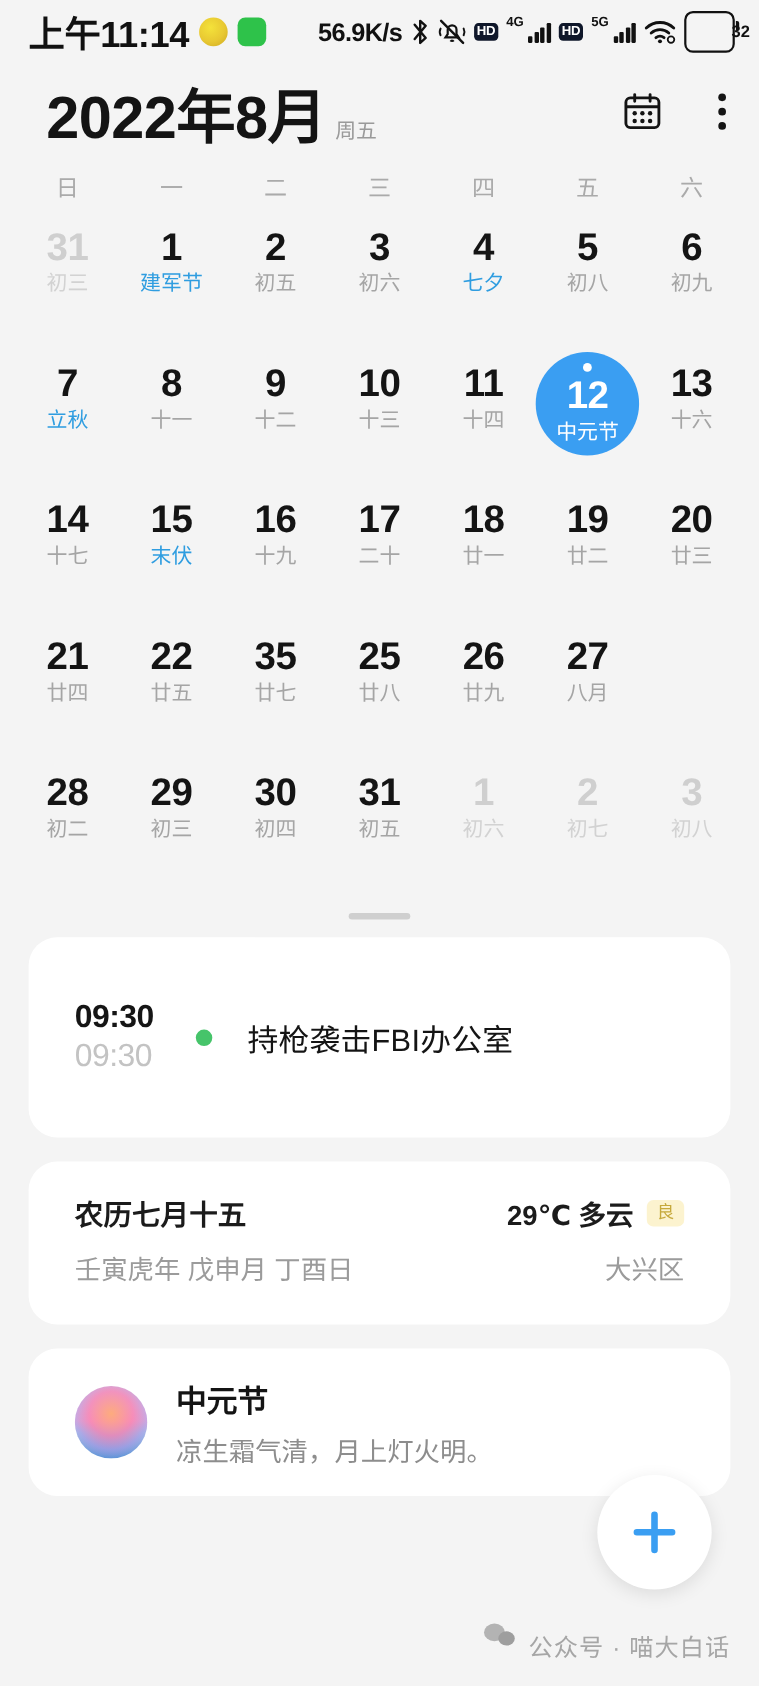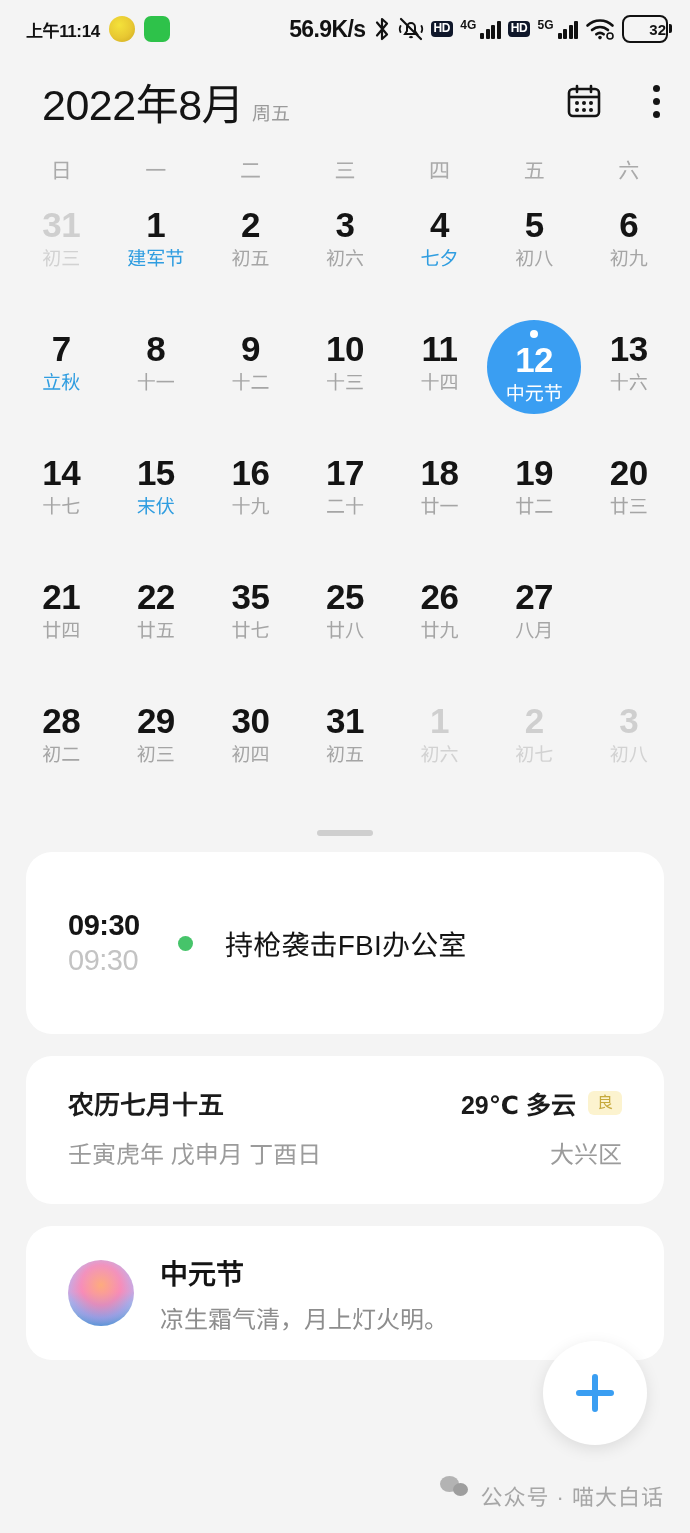--- a/index.html
+++ b/index.html
@@ -11,53 +11,53 @@
     overflow:hidden;
   }
   #app { position:relative; width:690px; height:1533px; background:#f4f4f4; }
 
   
   .statusbar {
     height:58px; display:flex; align-items:center;
     padding:0 22px 0 26px; justify-content:space-between;
   }
   .sb-left { display:flex; align-items:center; gap:9px; }
-  .sb-time { font-size:17px; font-weight:700; color:#111; letter-spacing:-.4px; }
+  .sb-time { font-size:33px; font-weight:700; color:#111; letter-spacing:-.4px; }
   .sb-badge { width:26px; height:26px; border-radius:7px; display:block; }
   .sb-badge.b1 { background:radial-gradient(circle at 40% 35%, #f4e23a 0%, #e8c832 55%, #cda820 100%); border-radius:50%; }
   .sb-badge.b2 { background:#2ec24a; }
   .sb-right { display:flex; align-items:center; gap:7px; }
   .sb-net { font-size:23px; font-weight:700; color:#111; letter-spacing:-.6px; }
   .ico { display:block; }
   .hdbox {
     font-size:12px; font-weight:700; color:#fff; background:#0f172a;
     border-radius:4px; padding:1px 3px; line-height:1.12;
     letter-spacing:-.3px; font-family:"Liberation Sans",sans-serif;
   }
   .gentag { font-size:12px; font-weight:700; color:#111; line-height:1;
             align-self:flex-start; margin-top:4px; margin-right:-3px; }
   .bars { display:flex; align-items:flex-end; gap:1.5px; height:20px; }
   .bars i { display:block; width:4px; background:#111; border-radius:1px; }
   .batt {
-    width:46px; height:28px; border:2.5px solid #111; border-radius:8px;
-    display:flex; align-items:center; justify-content:flex-end; position:relative;
+    width:46px; height:38px; border:2.5px solid #111; border-radius:8px;
+    display:flex; align-items:center; justify-content:flex-start; position:relative;padding-left:41px;
   }
   .batt span { font-size:15px; font-weight:700; color:#111; line-height:1; }
   .batt::after {
     content:""; position:absolute; right:-6px; top:7px;
     width:3px; height:9px; background:#111; border-radius:0 2px 2px 0;
   }
 
   
   .header {
     height:86px; display:flex; align-items:center;
     padding:0 30px 0 42px; justify-content:space-between;
   }
   .h-left { display:flex; align-items:baseline; gap:8px; }
-  .h-title { font-size:43px; font-weight:400; color:#141414; letter-spacing:-.5px; }
+  .h-title { font-size:54px; font-weight:700; color:#141414; letter-spacing:-.5px; }
   .h-sub { font-size:19px; color:#9a9a9a; }
   .h-right { display:flex; align-items:center; gap:50px; }
   .cal-ic { width:36px; height:36px; position:relative; }
   .dots-ic { width:8px; height:36px; display:flex; flex-direction:column;
              justify-content:center; align-items:center; gap:6px; }
   .dots-ic i { width:7px; height:7px; border-radius:50%; background:#141414; display:block; }
 
   
   .cal { padding:10px 14px 0; }
   .wk-row, .d-row { display:grid; grid-template-columns:repeat(7,1fr); }

